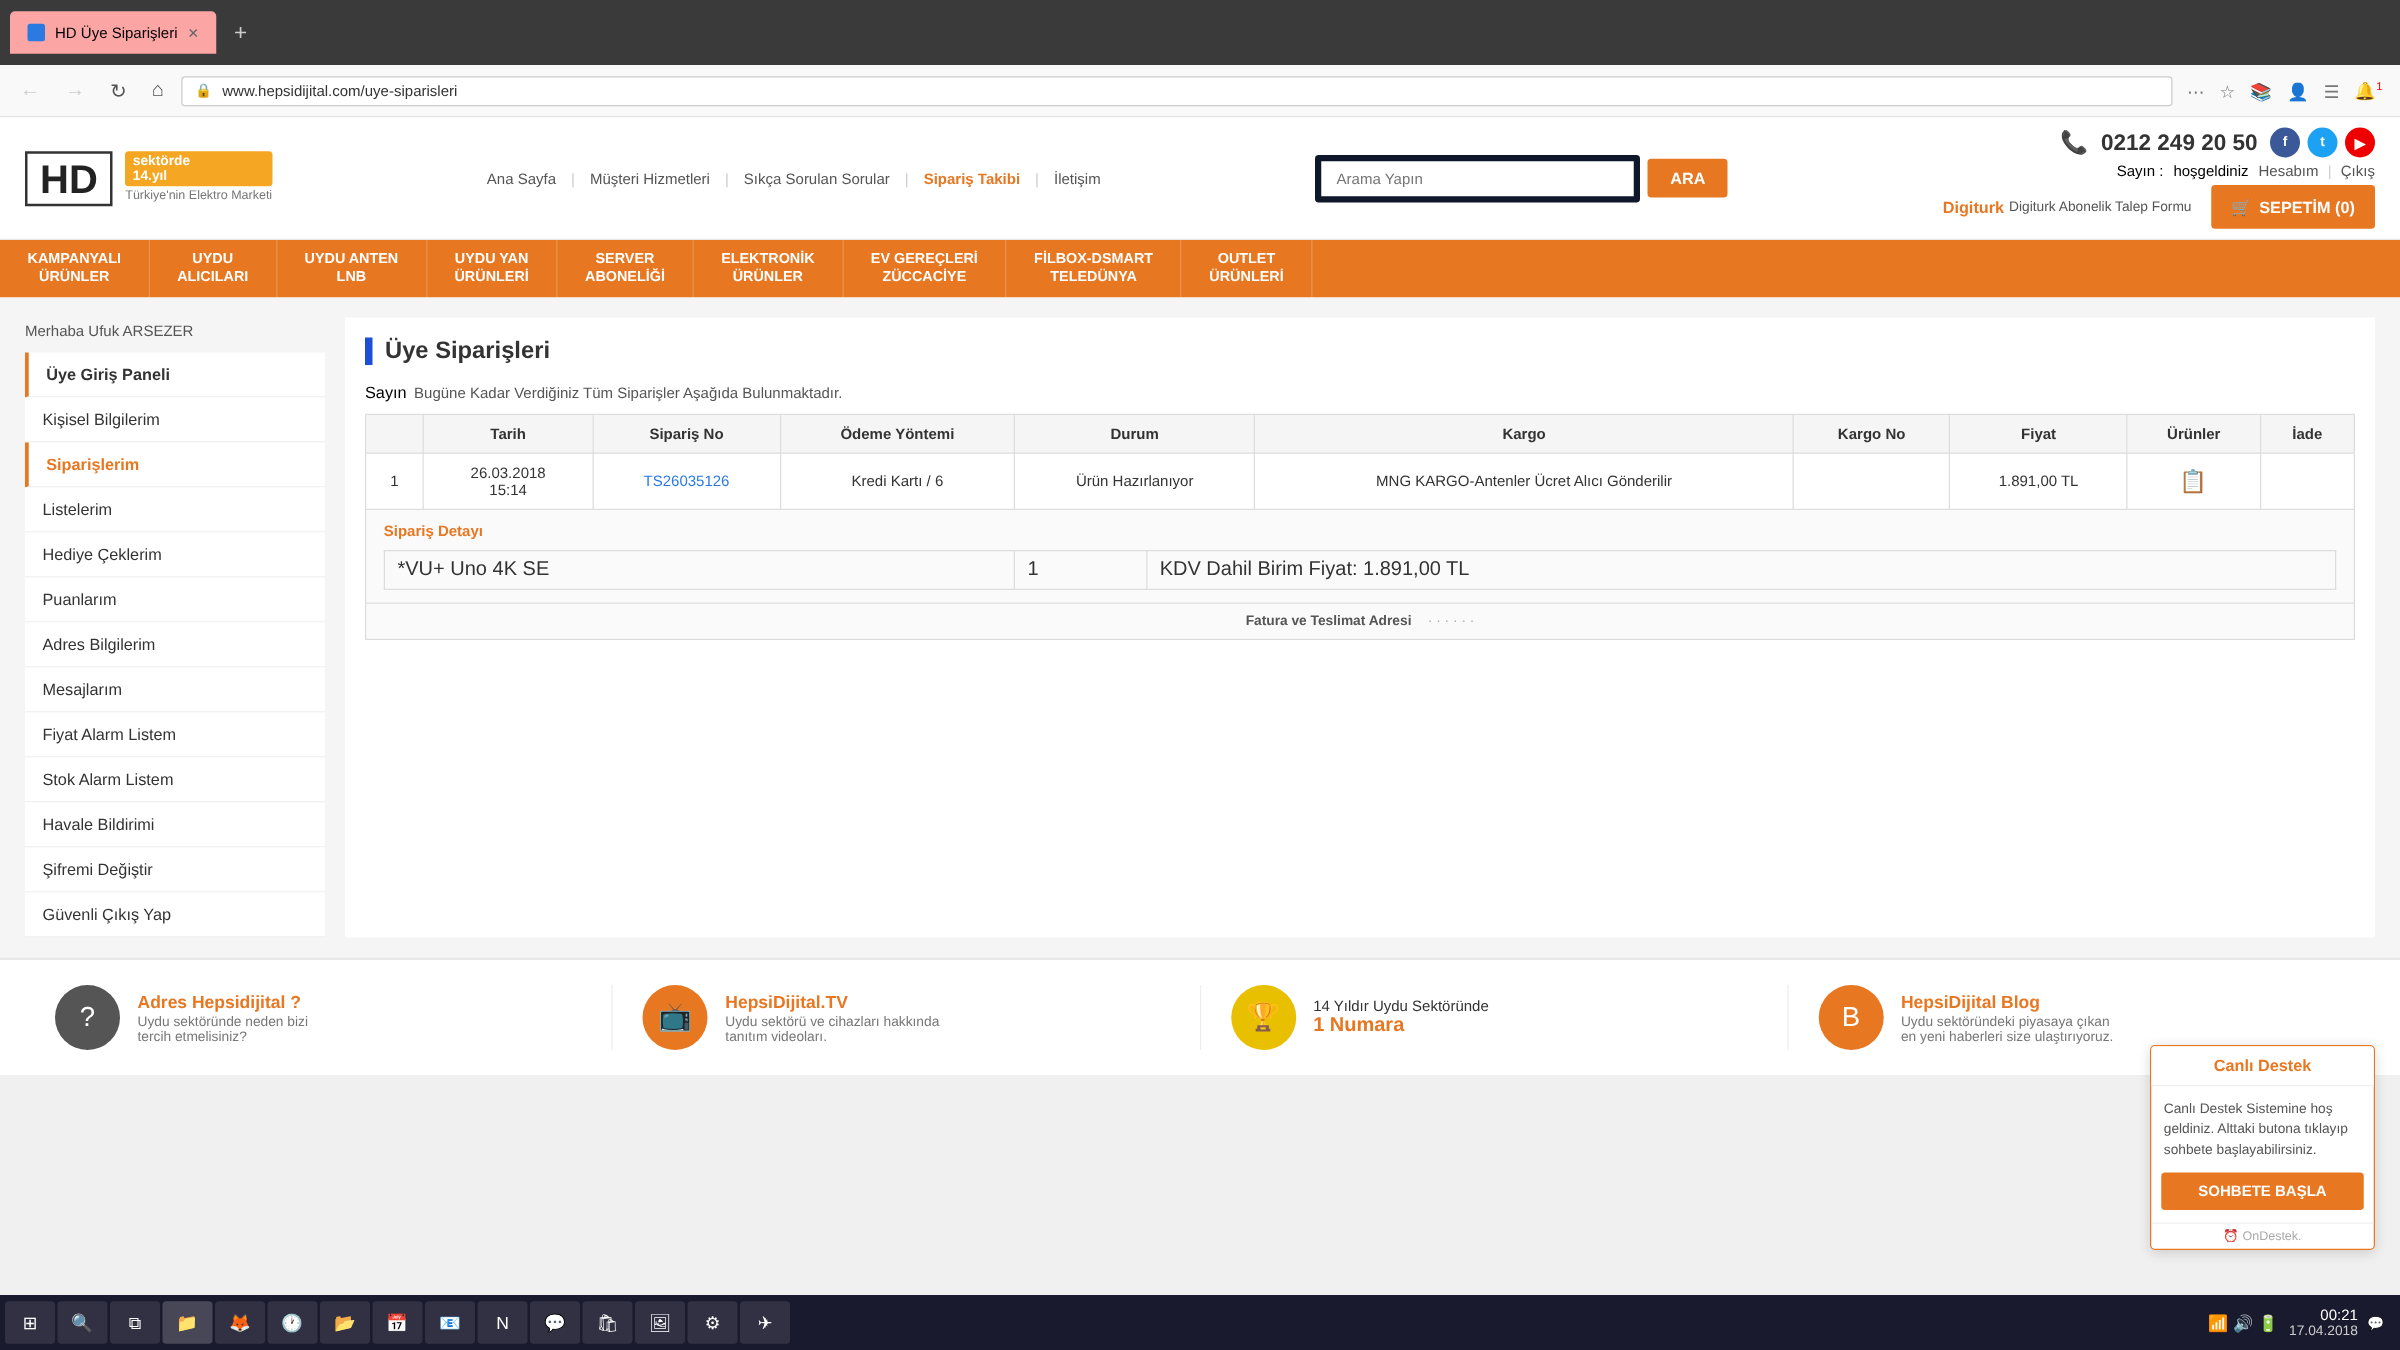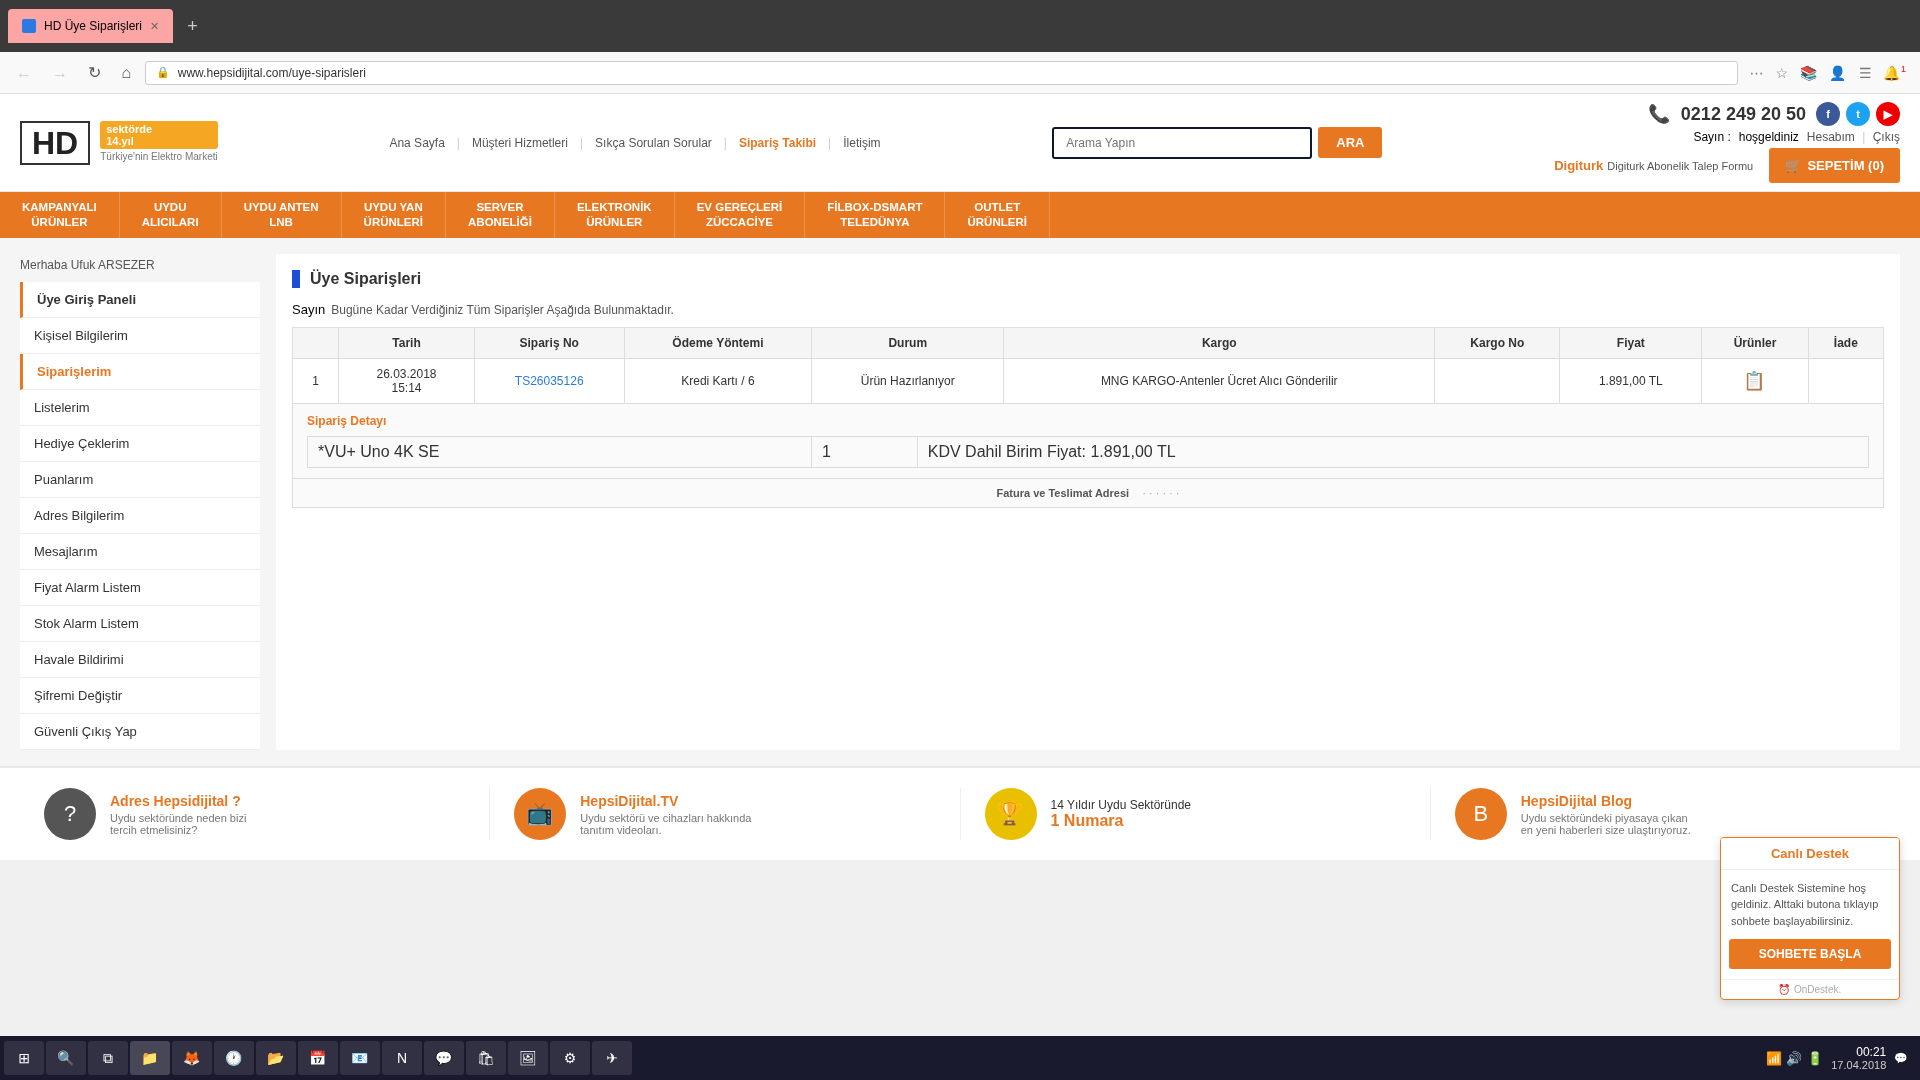--- a/index.html
+++ b/index.html
@@ -99,21 +99,21 @@
     .header-nav-links a { text-decoration: none; color: #555; }
     .header-nav-links a.active { color: #e87722; font-weight: bold; }
     .header-nav-links .sep { color: #ccc; }
 
     .search-area {
       display: flex;
       align-items: center;
       gap: 6px;
     }
     .search-input {
-      border: 2px solid #0f172a;
+      border: 5px solid #0f172a;
       border-radius: 3px;
       padding: 7px 12px;
       width: 260px;
       font-size: 12px;
       color: #aaa;
     }
     .search-btn {
       background: #e87722;
       color: #fff;
       border: none;
@@ -235,24 +235,24 @@
       border-left: 3px solid #e87722;
     }
 
     
     .orders-panel {
       flex: 1;
       background: #fff;
       padding: 16px;
     }
     .panel-title {
-      font-size: 16px;
+      font-size: 19px;
       font-weight: bold;
       color: #333;
-      border-left: 8px solid #1d4ed8;
+      border-left: 6px solid #1d4ed8;
       padding-left: 10px;
       margin-bottom: 14px;
     }
 
     
     .orders-table {
       width: 100%;
       border-collapse: collapse;
       font-size: 12px;
     }

